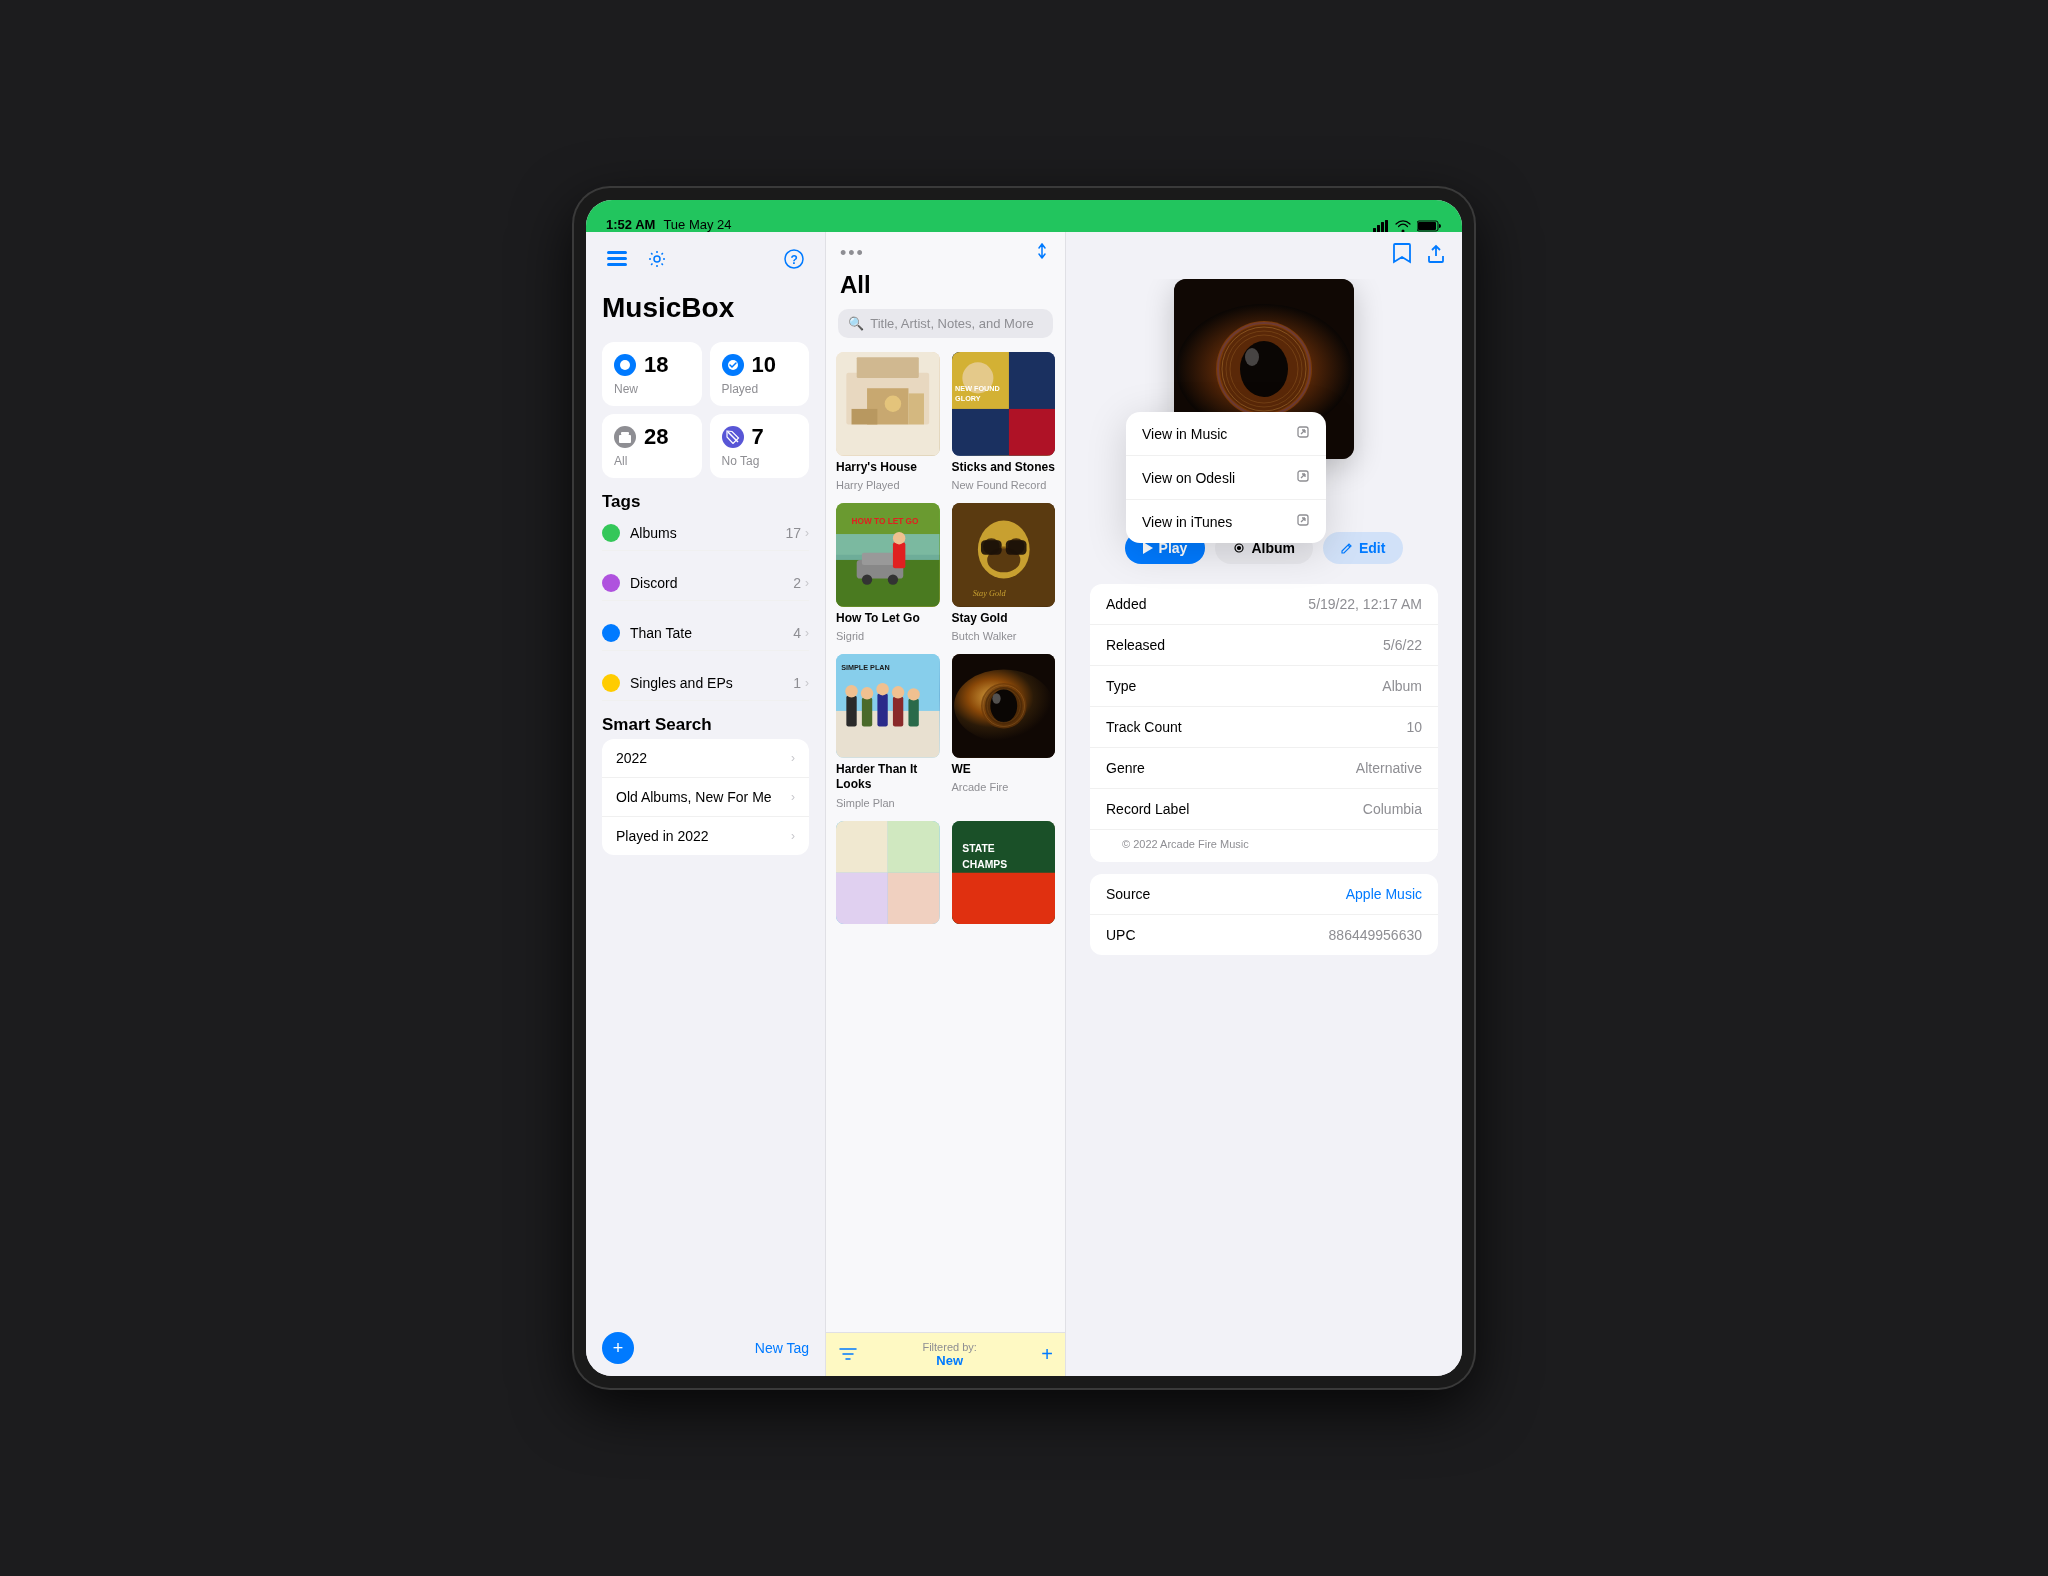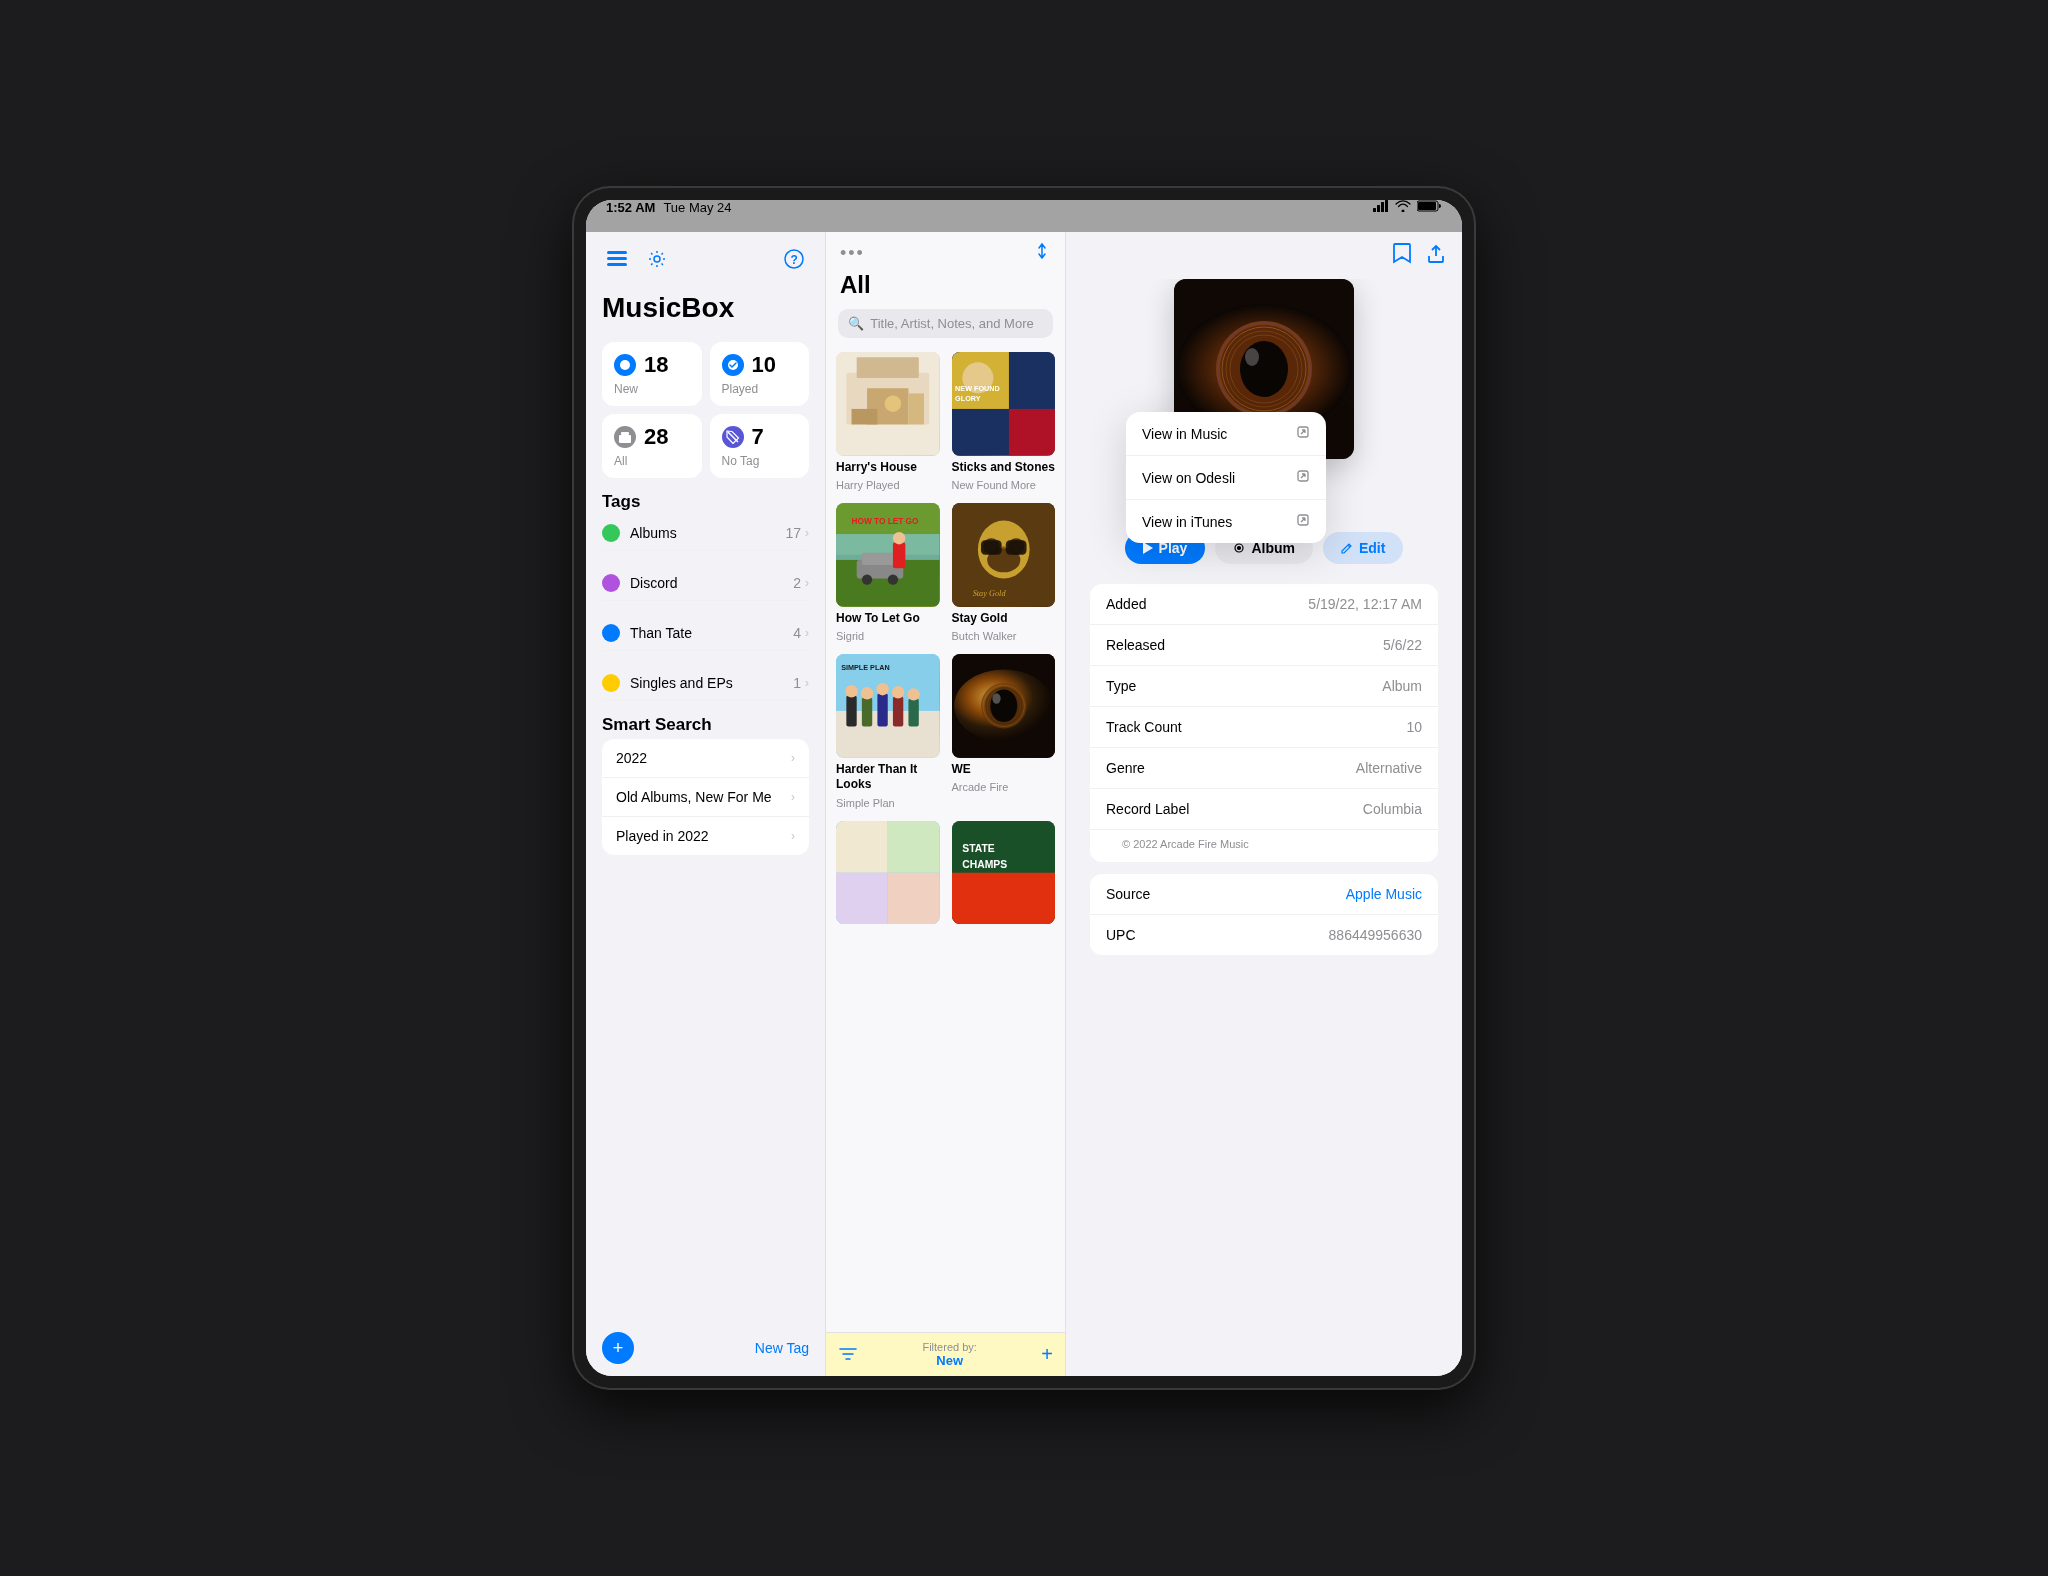--- a/index.html
+++ b/index.html
@@ -25,23 +25,23 @@
       height: 100%;
       background: #f2f2f7;
       border-radius: 26px;
       overflow: hidden;
       display: flex;
       flex-direction: column;
     }
     
     .status-bar {
       height: 32px;
-      background: #a3a3a3;
-      display: flex;
-      align-items: flex-start;
+      background: #22c55e;
+      display: flex;
+      align-items: flex-end;
       justify-content: space-between;
       padding: 0 20px;
       flex-shrink: 0;
     }
     .status-time {
       font-size: 13px;
       font-weight: 600;
       color: #000;
     }
     .status-date {
@@ -700,21 +700,21 @@
                 <rect width="100" height="100" fill="#1a3060"></rect>
                 <rect x="0" y="0" width="55" height="55" fill="#e8c030" opacity="0.9"></rect>
                 <rect x="55" y="55" width="45" height="45" fill="#c01020" opacity="0.9"></rect>
 
                 <circle cx="25" cy="25" r="15" fill="#e8d0a0" opacity="0.8"></circle>
                 <text x="3" y="38" fill="white" font-size="7" font-weight="900" font-family="sans-serif">NEW FOUND</text>
                 <text x="3" y="47" fill="white" font-size="7" font-weight="900" font-family="sans-serif">GLORY</text>
               </svg>
             </div>
             <span class="album-title">Sticks and Stones</span>
-            <span class="album-artist">New Found More</span>
+            <span class="album-artist">New Found Record</span>
           </div>
 
           <div class="album-item">
             <div class="album-cover" style="background: linear-gradient(160deg, #8bc34a 0%, #5a9e28 50%, #c8a030 100%);">
               <svg width="100%" height="100%" viewBox="0 0 100 100">
                 <rect width="100" height="100" fill="#6a9a30"></rect>
 
                 <rect x="0" y="50" width="100" height="50" fill="#4a7a20"></rect>
                 <rect x="0" y="30" width="100" height="25" fill="#87ceeb" opacity="0.6"></rect>
 

